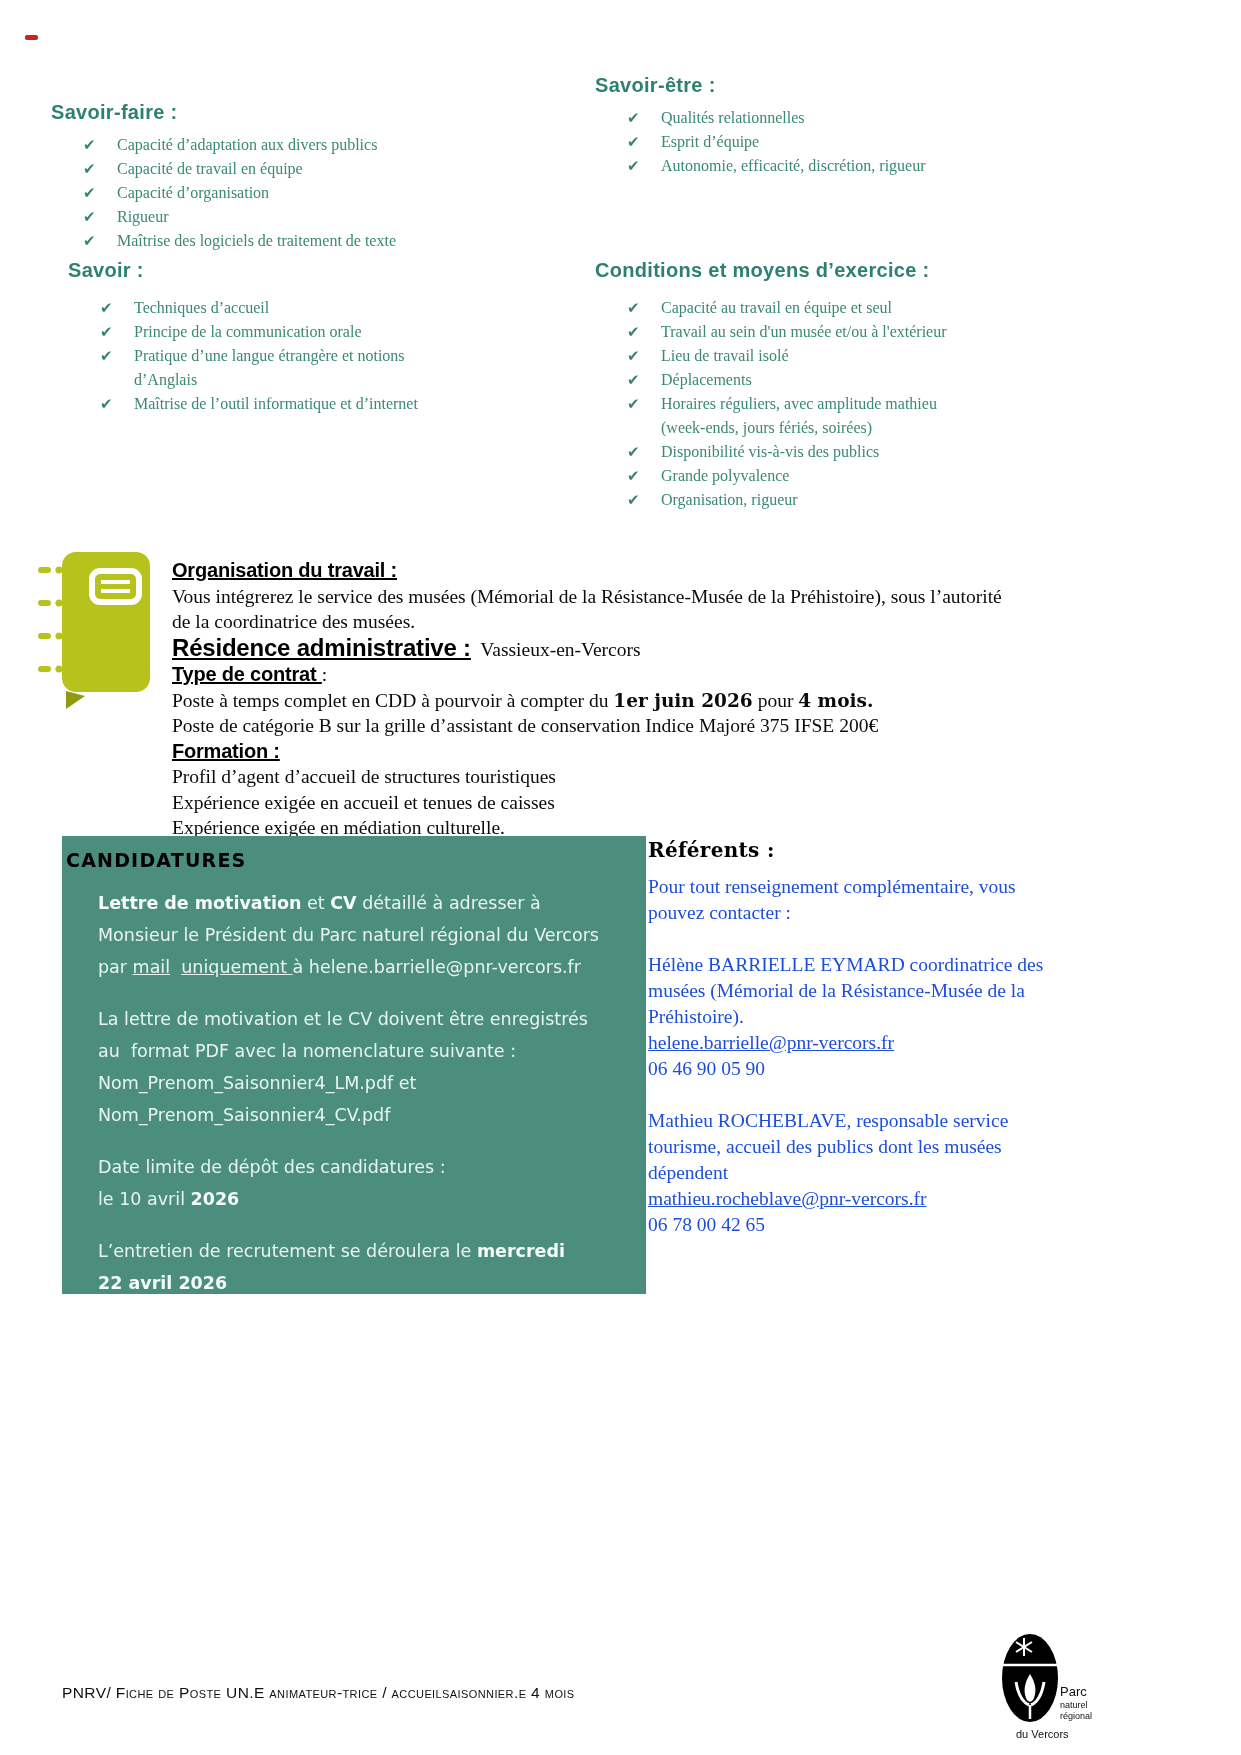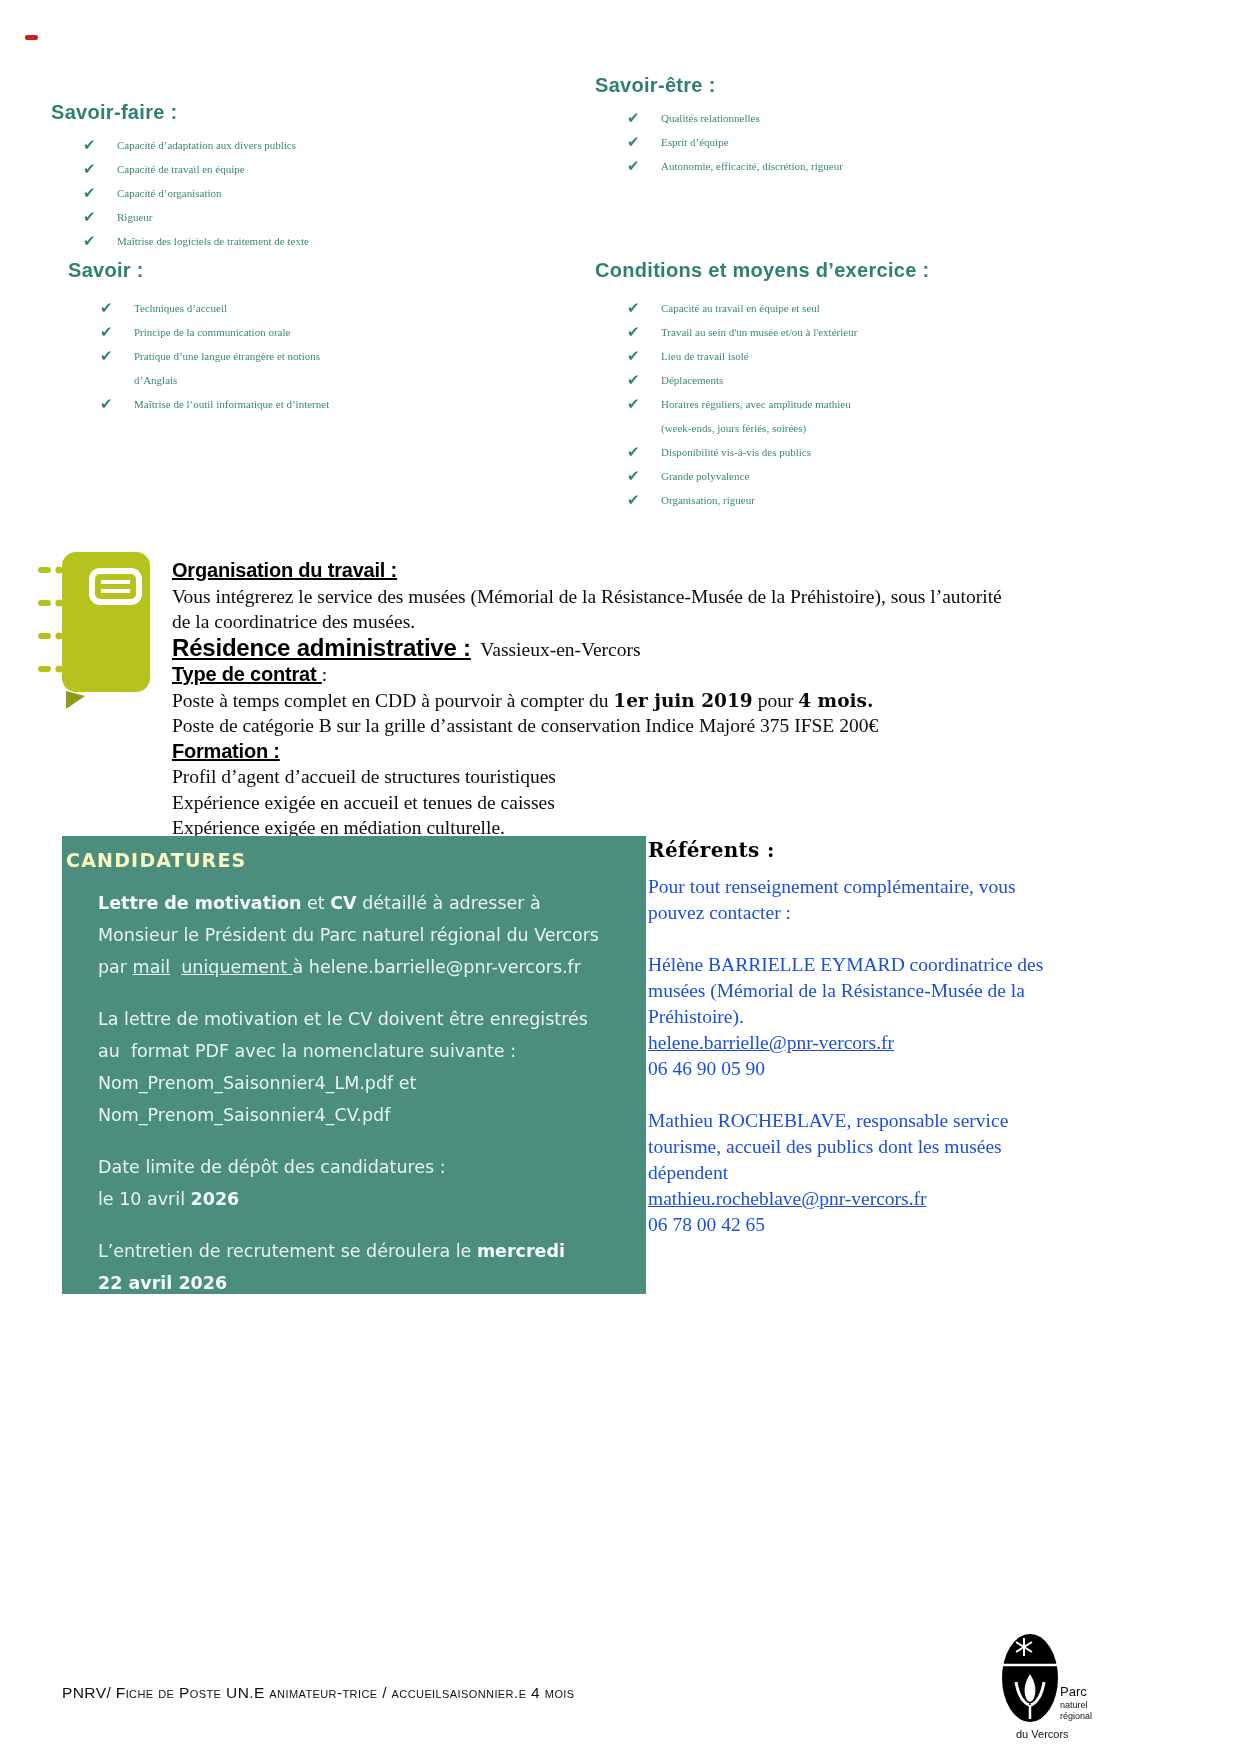--- a/index.html
+++ b/index.html
@@ -16,21 +16,21 @@
     font-family:"Liberation Sans", sans-serif; font-weight:bold;
     font-size:20px; color:#2E8170; letter-spacing:.3px;
   }
   .check-list { margin-top:9px; margin-left:30px; }
   .check-item { display:flex; align-items:flex-start; }
   .check {
     flex:0 0 36px; width:36px; text-align:left; padding-left:2px;
     color:#35836F; font-size:15px; line-height:24px;
   }
   .check-text {
-    flex:1; font-size:11px; color:#3B8876; line-height:24px;
+    flex:1; font-size:16px; color:#3B8876; line-height:24px;
     white-space:pre-line;
   }
   #sec-savoir-faire { left:51px; top:101px; width:480px; }
   #sec-savoir-etre  { left:595px; top:74px;  width:500px; }
   #sec-savoir       { left:68px; top:259px; width:480px; }
   #sec-conditions   { left:595px; top:259px; width:510px; }
 
   
   #org-icon { left:36px; top:546px; width:116px; height:166px; }
   #org { left:172px; top:558px; width:1030px; font-size:19.5px; line-height:25.5px; }
@@ -46,21 +46,21 @@
   }
   .bserif { font-family:"DejaVu Serif", serif; font-weight:bold; font-size:18.5px; }
 
   
   #cand-box {
     left:62px; top:836px; width:584px; height:458px;
     background:#4C8E7D; color:#E9F5EF;
     font-family:"DejaVu Sans", sans-serif;
   }
   #cand-title {
-    color:#fef9c3; font-weight:bold; font-size:19px;
+    color:#000000; font-weight:bold; font-size:19px;
     letter-spacing:1.2px; padding:13px 0 0 4px;
   }
   #cand-body { padding:16px 20px 0 36px; font-size:17.5px; line-height:32px; }
   #cand-body .line { white-space:pre; }
   #cand-body b, #cand-body .b { font-weight:bold; color:#F6FCF9; }
   .u { text-decoration:underline; }
   .gap { height:20px; }
 
   
   #referents { left:648px; top:838px; width:585px; }
@@ -219,21 +219,21 @@
     <line x1="65" y1="45" x2="94" y2="45" stroke="#ffffff" stroke-width="4"></line>
     <path d="M30 145 L49 150 L30 163 Z" fill="#8E9A11"></path>
   </svg>
 
   <section id="org" class="abs">
     <div class="black-h ul">Organisation du travail :</div>
     <div class="line">Vous intégrerez le service des musées (Mémorial de la Résistance-Musée de la Préhistoire), sous l’autorité</div>
     <div class="line">de la coordinatrice des musées.</div>
     <div class="line"><span class="inline-label">Résidence administrative :</span><span>  Vassieux-en-Vercors</span></div>
     <div class="line"><span class="inline-label" style="font-size:20px;">Type de contrat </span><span>:</span></div>
-    <div class="line"><span>Poste à temps complet en CDD à pourvoir à compter du </span><span class="bserif">1er juin 2019</span><span> pour </span><span class="bserif">4 mois.</span></div>
+    <div class="line"><span>Poste à temps complet en CDD à pourvoir à compter du </span><span class="bserif">1er juin 2026</span><span> pour </span><span class="bserif">4 mois.</span></div>
     <div class="line">Poste de catégorie B sur la grille d’assistant de conservation Indice Majoré 375 IFSE 200€</div>
     <div class="black-h ul">Formation :</div>
     <div class="line">Profil d’agent d’accueil de structures touristiques</div>
     <div class="line">Expérience exigée en accueil et tenues de caisses</div>
     <div class="line">Expérience exigée en médiation culturelle.</div>
   </section>
 
   <section id="cand-box" class="abs">
     <div id="cand-title">CANDIDATURES</div>
     <div id="cand-body">

